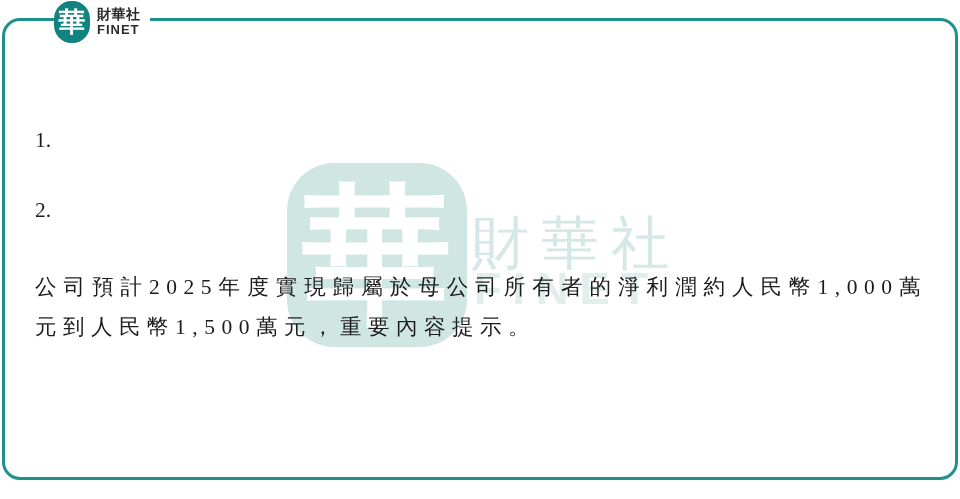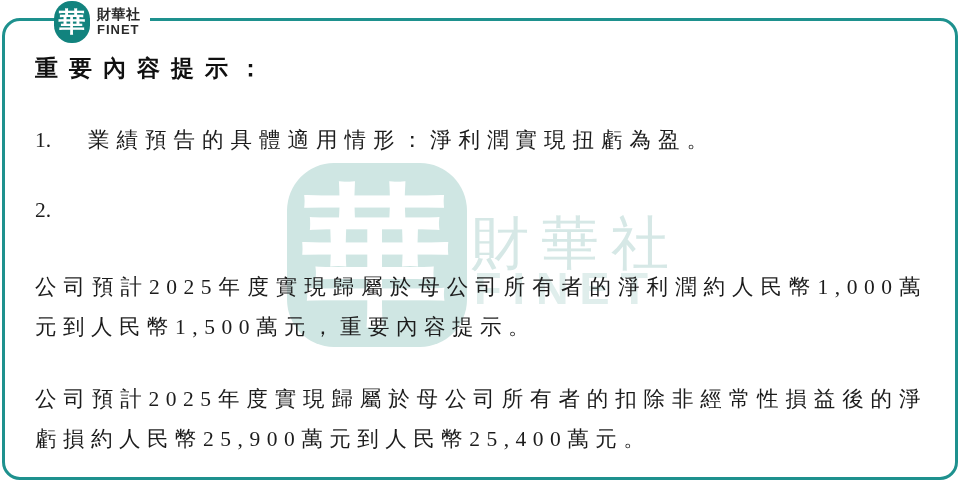--- a/index.html
+++ b/index.html
@@ -136,29 +136,26 @@
 <div class="notice-box">
 
   <div class="watermark">
     <div class="wm-seal">華</div>
     <div class="wm-zh">財華社</div>
     <div class="wm-en">FINET</div>
   </div>
 
   <div class="text-layer">
 
-    <div class="heading">重要內容提示：</div>
 
     <div class="num-item item-1">
       <span class="num">1.</span>
-      <span class="itext">業績預告的具體適用情形：淨利潤實現扭虧為盈。</span>
     </div>
 
     <div class="num-item item-2">
       <span class="num">2.</span>
     </div>
 
     <div class="para para-1">公司預計2025年度實現歸屬於母公司所有者的淨利潤約人民幣1,000萬元到人民幣1,500萬元，重要內容提示。</div>
 
-    <div class="para para-2">公司預計2025年度實現歸屬於母公司所有者的扣除非經常性損益後的淨虧損約人民幣25,900萬元到人民幣25,400萬元。</div>
 
   </div>
 </div>
 
 </body></html>

